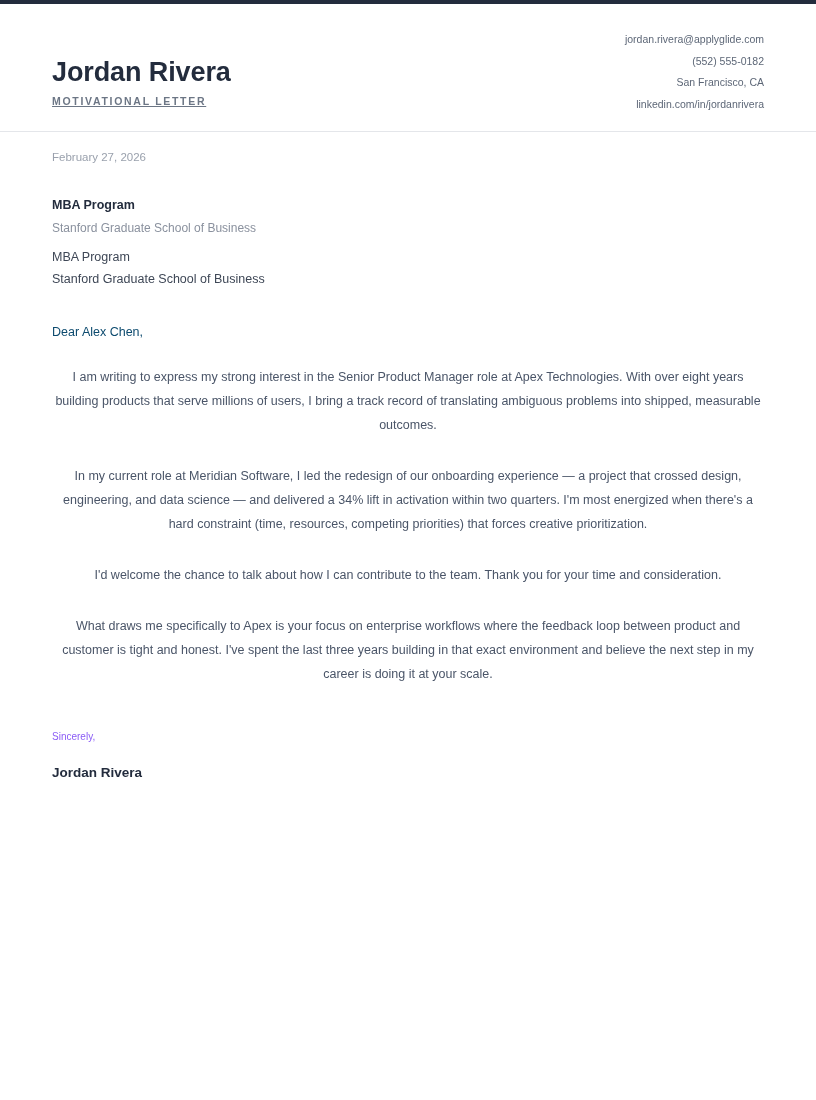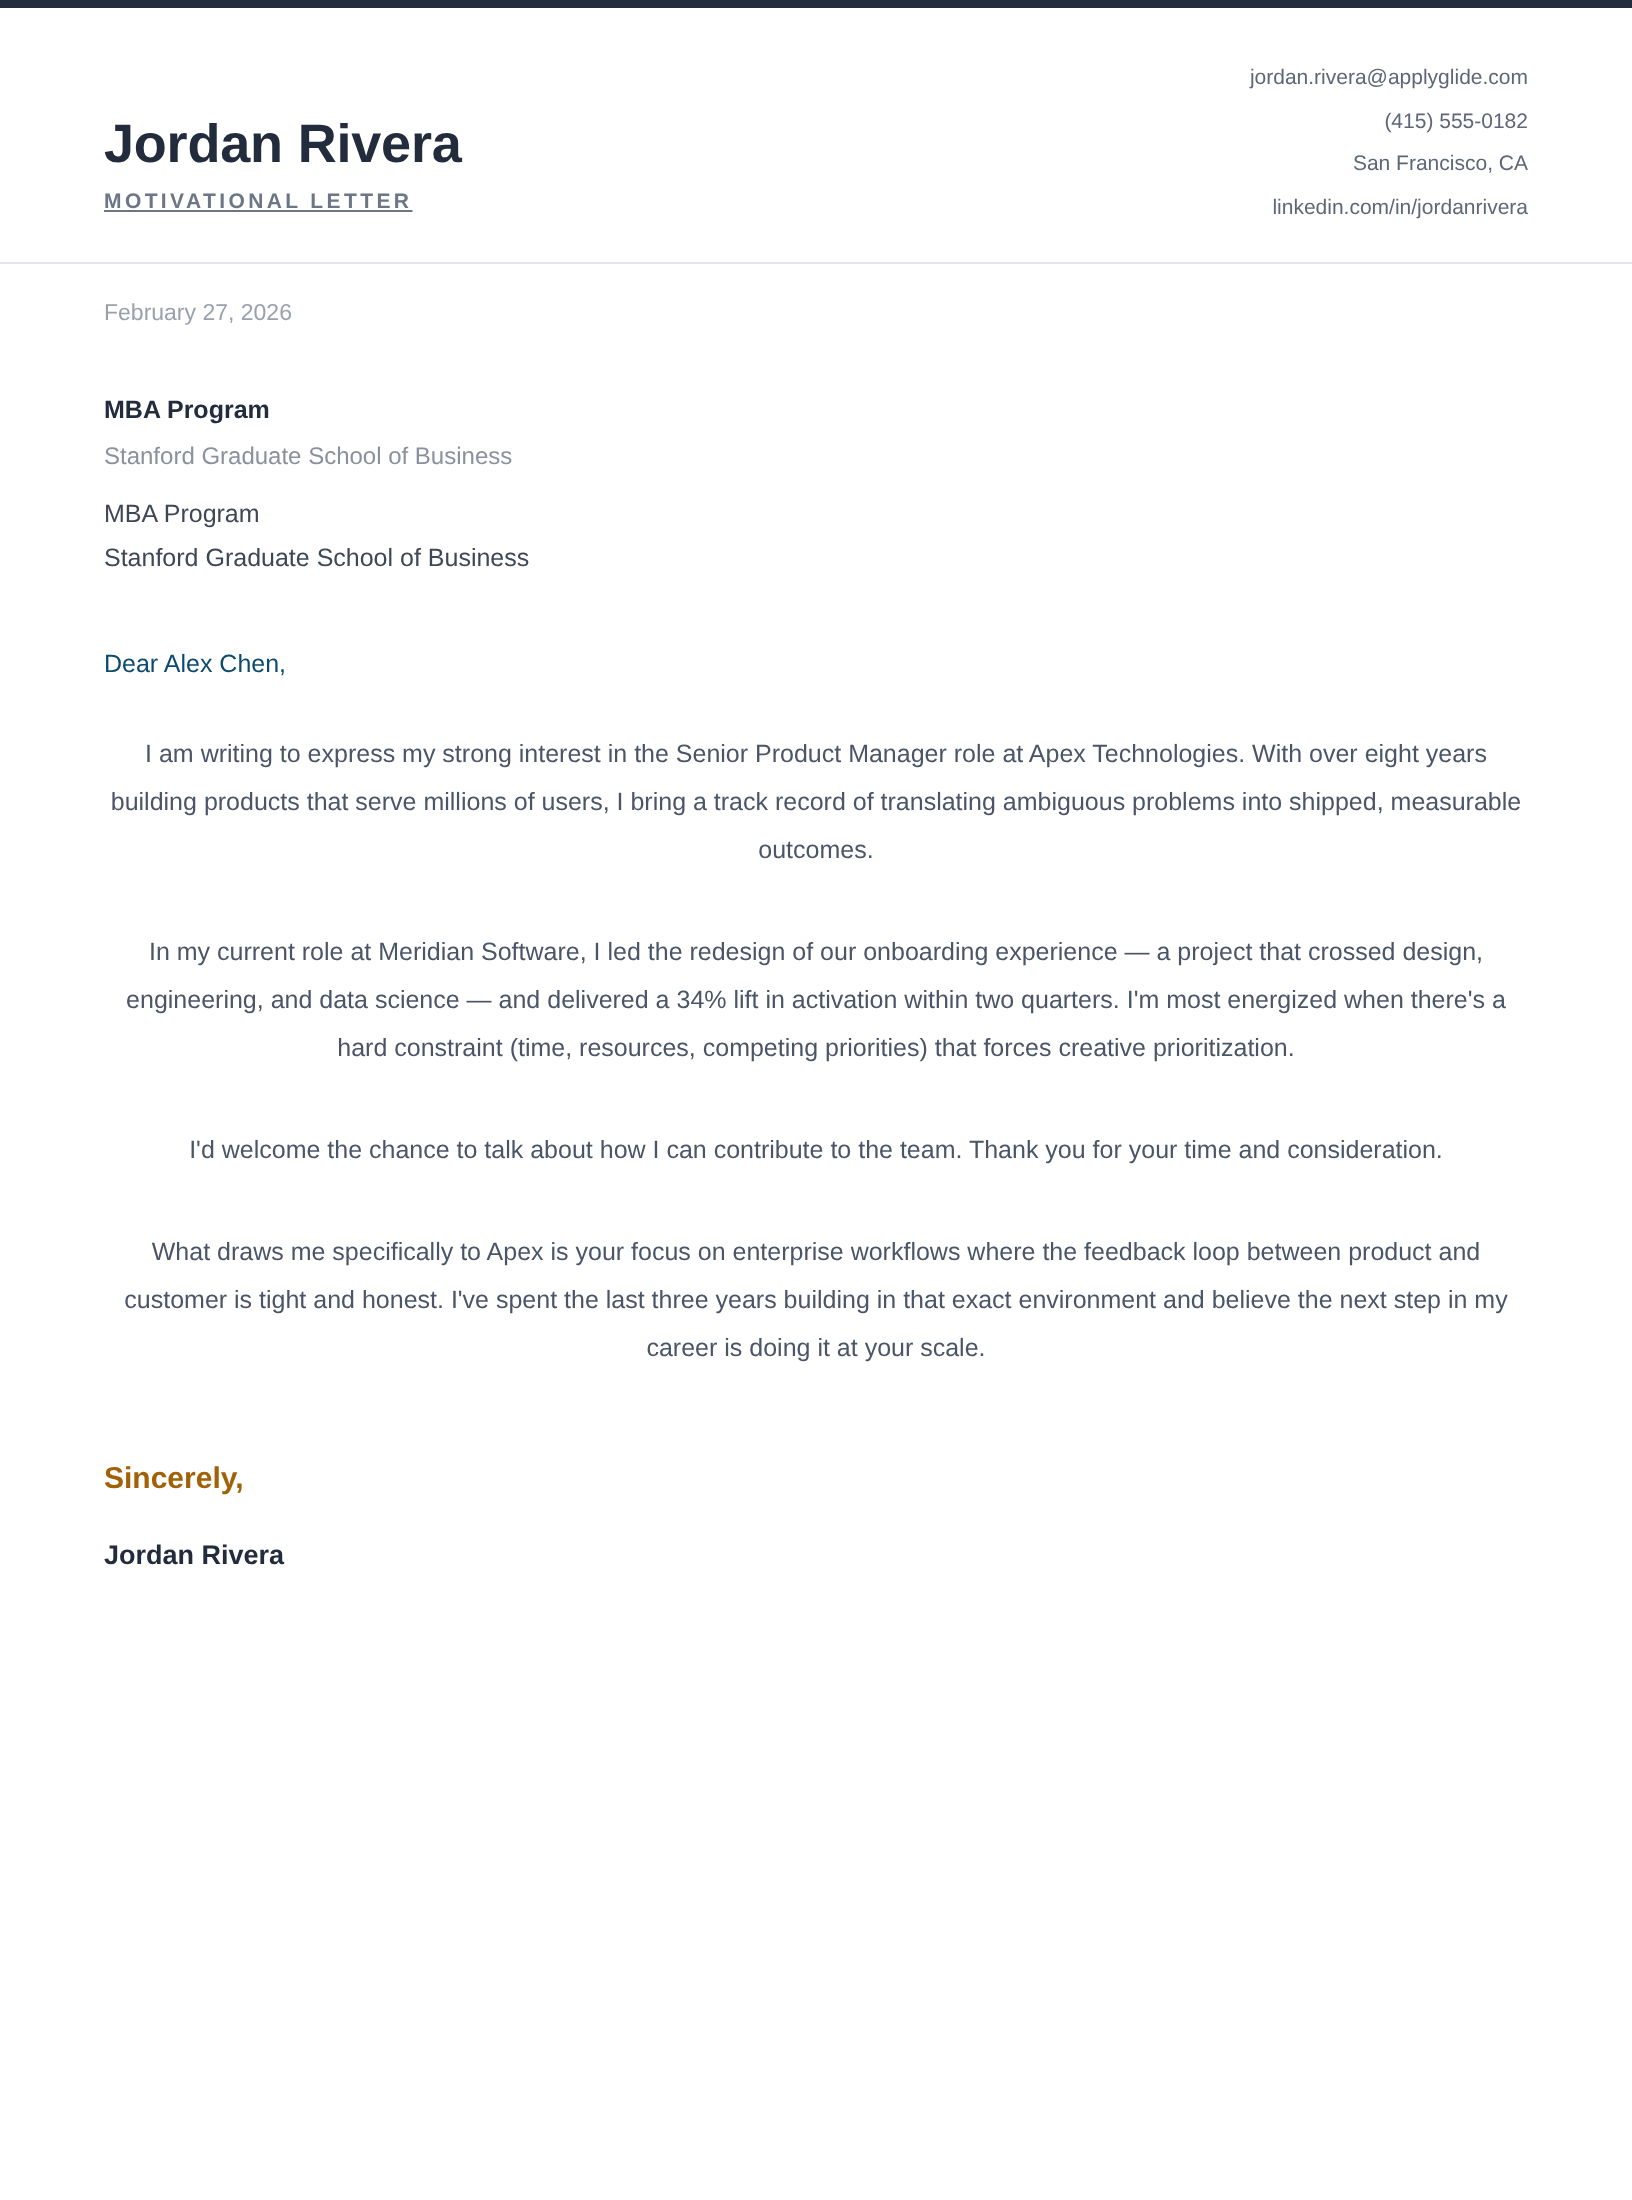--- a/index.html
+++ b/index.html
@@ -134,24 +134,23 @@
   .para {
     margin-top: 27px;
     font-size: 12.5px;
     color: #4a5568;
     line-height: 1.92;
     text-align: center;
   }
 
   .closing {
     margin-top: 46px;
-    font-size: 15px;
-    color: #a16207;
-    line-height: 1.0;
-    font-weight: bold;
+    font-size: 10px;
+    color: #8b5cf6;
+    line-height: 1.0;
   }
 
   .sign-name {
     margin-top: 24px;
     font-size: 13.5px;
     font-weight: bold;
     color: #232c3d;
     line-height: 1.0;
   }
 </style>
@@ -162,21 +161,21 @@
 
   <div class="top-accent" style="background: rgb(35, 44, 61);"></div>
 
   <div class="header">
     <div class="identity">
       <div class="name">Jordan Rivera</div>
       <div class="doc-kind">MOTIVATIONAL LETTER</div>
     </div>
     <div class="contact">
       <div class="line">jordan.rivera@applyglide.com</div>
-      <div class="line">(415) 555-0182</div>
+      <div class="line">(552) 555-0182</div>
       <div class="line">San Francisco, CA</div>
       <div class="line">linkedin.com/in/jordanrivera</div>
     </div>
   </div>
 
   <div class="content">
 
     <div class="date">February 27, 2026</div>
 
     <div class="addr-block">

